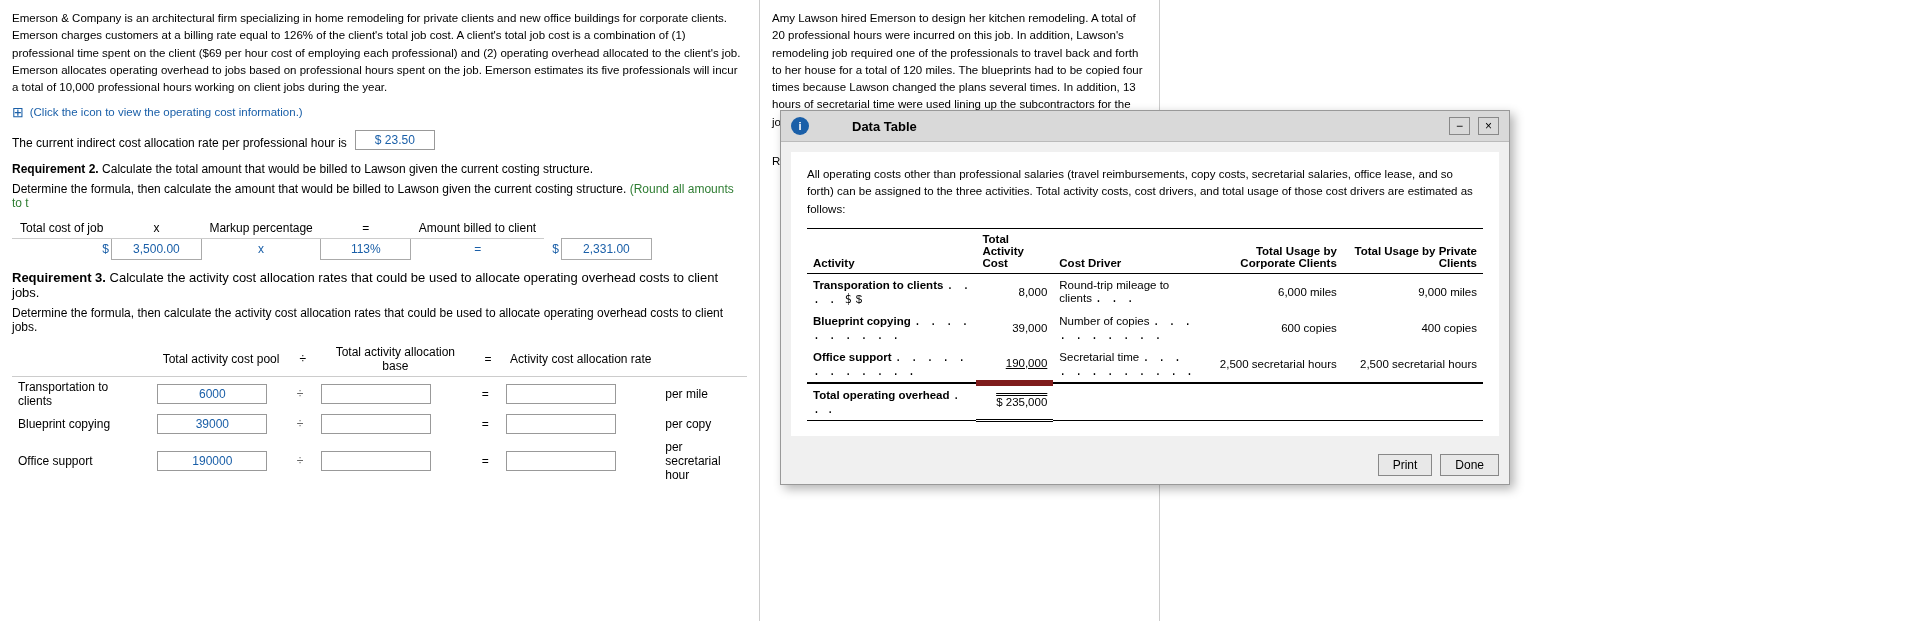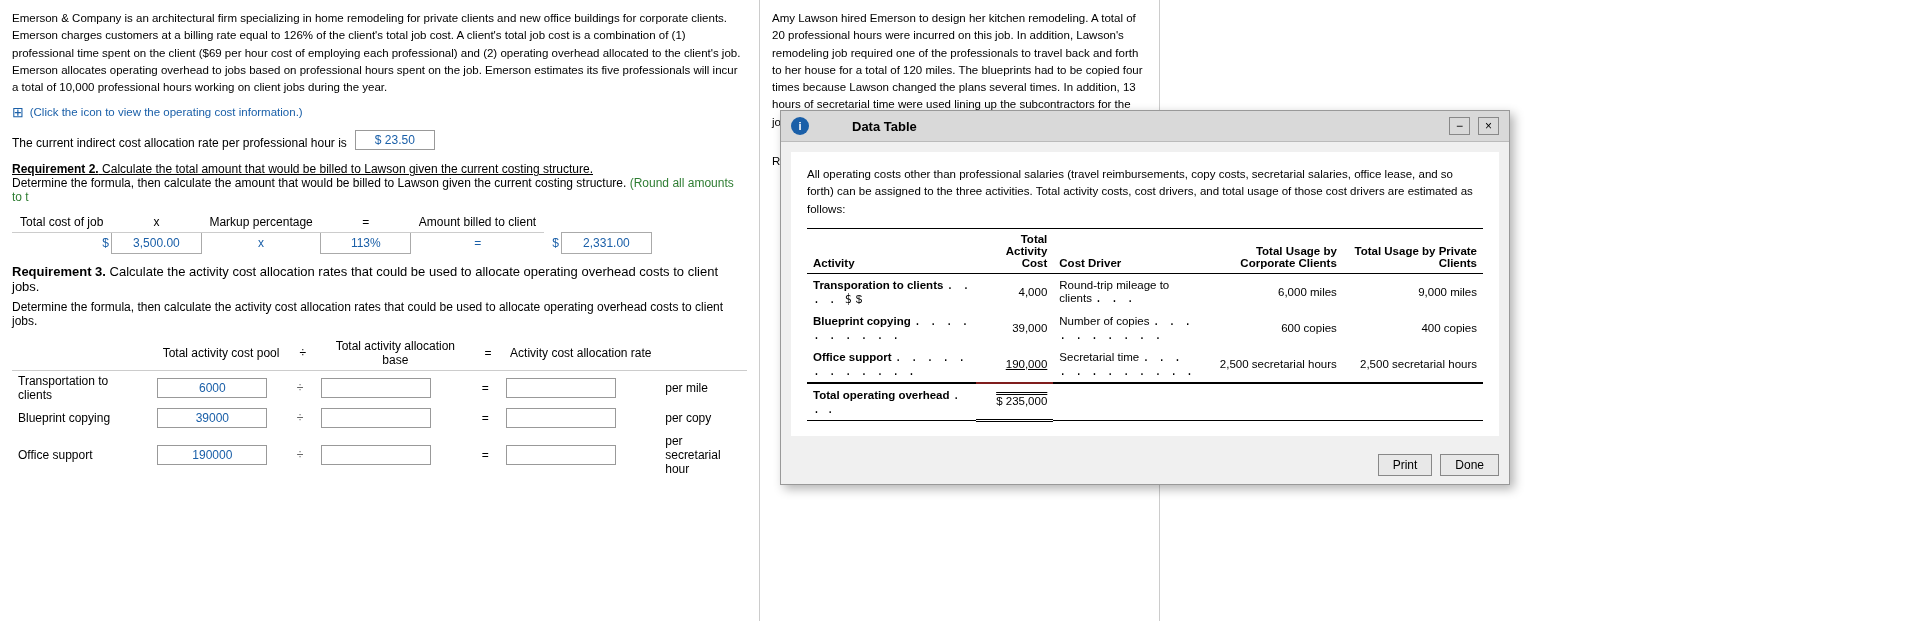--- a/index.html
+++ b/index.html
@@ -16,21 +16,21 @@
     .grid-icon { color: #1a5fa8; font-size: 14px; cursor: pointer; }
     .icon-link { color: #1a5fa8; font-size: 11.5px; text-decoration: none; cursor: pointer; }
     
     .requirement-title { font-size: 12px; margin-bottom: 4px; }
     .requirement-title strong { font-weight: bold; }
     .green-note { color: #2e7d32; }
     
     .answer-row { display: flex; align-items: flex-end; gap: 8px; margin: 6px 0 12px 0; font-size: 12px; }
     .answer-box { border: 1px solid #999; background: #fff; padding: 2px 6px; min-width: 80px; text-align: center; font-size: 12px; color: #1a5fa8; }
     
-    .req2-text { font-size: 12px; text-decoration: underline; }
+    .req2-text { margin-bottom: 6px; font-size: 12px; }
     .formula-text { font-size: 12px; margin-bottom: 8px; }
     
     .formula-table { border-collapse: collapse; margin: 6px 0 10px 0; }
     .formula-table td { padding: 3px 8px; font-size: 12px; text-align: center; }
     .formula-table .header-row td { font-weight: normal; color: #000; border-bottom: 1px solid #ccc; }
     .formula-table .data-row td { color: #1a5fa8; }
     .formula-table .dollar { text-align: right; padding-right: 2px; }
     
     .req3-text { margin-bottom: 6px; font-size: 13px; }
     .req3-sub { margin-bottom: 8px; font-size: 12px; }
@@ -201,35 +201,35 @@
         <button class="modal-btn">−</button>
         <button class="modal-btn">×</button>
       </div>
     </div>
     <div class="modal-content">
       <p class="modal-desc">All operating costs other than professional salaries (travel reimbursements, copy costs, secretarial salaries, office lease, and so forth) can be assigned to the three activities. Total activity costs, cost drivers, and total usage of those cost drivers are estimated as follows:</p>
       <table class="data-table">
         <thead>
           <tr>
             <th class="left" style="width:180px;">Activity</th>
-            <th style="width:80px; text-align:right;">
+            <th style="width:80px; text-align:left;">
               <span>Total Activity Cost</span>
             </th>
             <th class="left" style="width:160px;">Cost Driver</th>
             <th style="width:150px; text-align:right;">Total Usage by Corporate Clients</th>
             <th style="width:150px; text-align:right;">Total Usage by Private Clients</th>
           </tr>
         </thead>
         <tbody id="modal-tbody">
         <tr>
     <td class="left">
       <strong>Transporation to clients</strong> <span style="font-family: monospace; letter-spacing:1px;">. . . . $</span> $
     </td>
     <td class="right">
-      4,000
+      8,000
     </td>
     <td class="left">Round-trip mileage to clients <span style="font-family:monospace; letter-spacing:1px;">. . .</span></td>
     <td class="right">6,000 miles</td>
     <td class="right">9,000 miles</td>
   </tr>
             <tr>
     <td class="left">
       <strong>Blueprint copying</strong> <span style="font-family: monospace; letter-spacing:1px;">. . . . . . . . . .</span> 
     </td>
     <td class="right">
@@ -247,21 +247,21 @@
       <span style="text-decoration:underline;">190,000</span>
     </td>
     <td class="left">Secretarial time <span style="font-family:monospace; letter-spacing:1px;">. . . . . . . . . . . .</span></td>
     <td class="right">2,500 secretarial hours</td>
     <td class="right">2,500 secretarial hours</td>
   </tr>
             <tr class="total-row">
   <td class="left">
     <strong>Total operating overhead</strong> <span style="font-family:monospace;">. . .</span>
   </td>
-  <td class="right" style="border-top:2px solid #7f1d1d; border-bottom: 3px double #000;">
+  <td class="right" style="border-top:6px solid #7f1d1d; border-bottom: 3px double #000;">
     <span style="text-decoration: overline double;">$ 235,000</span>
   </td>
   <td></td>
   <td></td>
   <td></td>
 </tr>
           </tbody>
       </table>
     </div>
     <div class="modal-footer">

